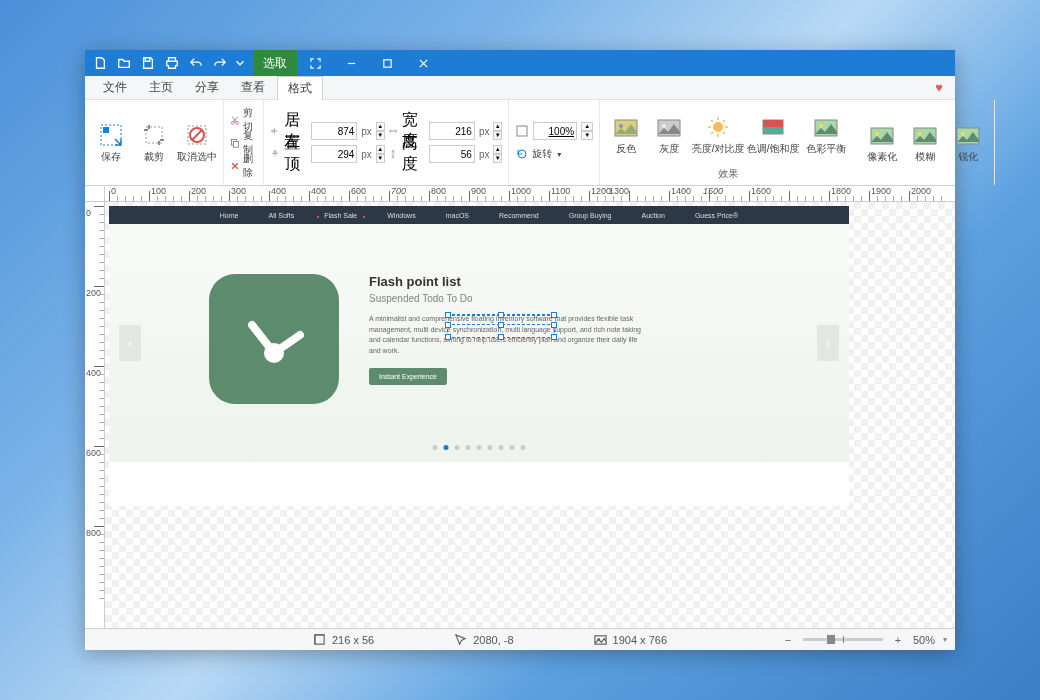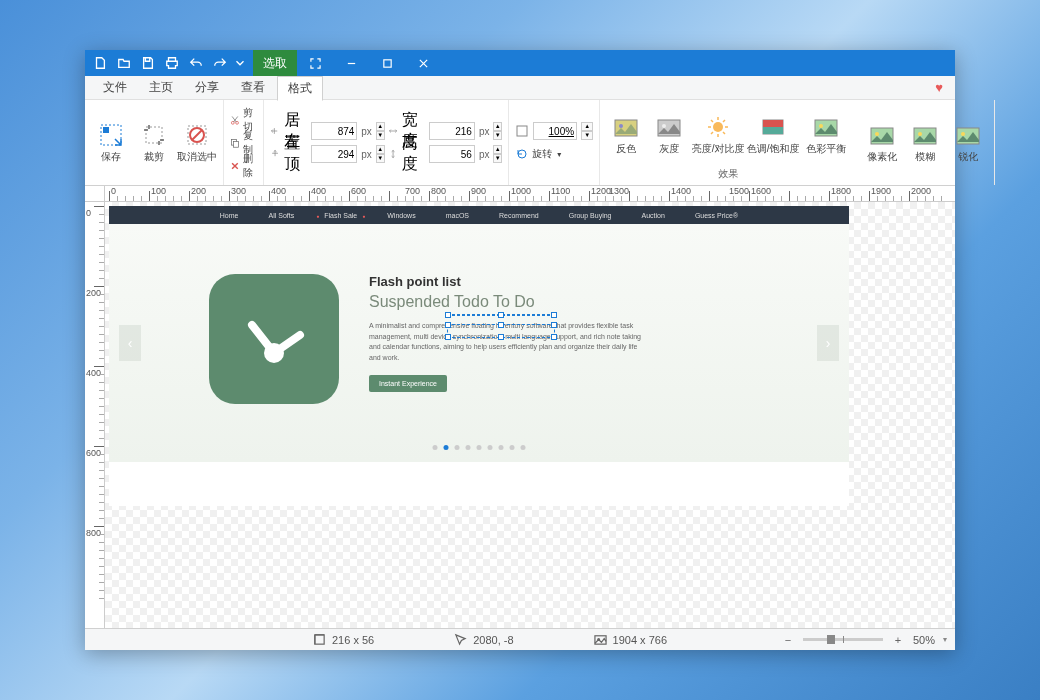--- a/index.html
+++ b/index.html
@@ -71,21 +71,21 @@
 .nav-item { font-size: 7px; color: #ddd; position: relative; }
 .nav-item.flash::before { content: "●"; color: #e85a5a; position: absolute; left: -8px; font-size: 5px; top: 1px; }
 .nav-item.flash::after { content: "●"; color: #e85a5a; position: absolute; right: -8px; font-size: 5px; top: 1px; }
 .hero { background: linear-gradient(#f8faf7, #eef3ed); height: 238px; position: relative; display: flex; padding: 30px 100px; }
 .arrow-btn { position: absolute; top: 50%; transform: translateY(-50%); width: 22px; height: 36px; background: rgba(200,210,200,0.4); display: flex; align-items: center; justify-content: center; color: #fff; font-size: 14px; cursor: pointer; }
 .arrow-left { left: 10px; }
 .arrow-right { right: 10px; }
 .app-icon { width: 130px; height: 130px; background: #5d8b6e; border-radius: 26px; margin-top: 20px; display: flex; align-items: center; justify-content: center; }
 .hero-text { margin-left: 30px; flex: 1; margin-top: 20px; }
 .hero-title { font-size: 13px; font-weight: bold; color: #333; }
-.hero-sub { font-size: 16px; color: #7a8a7a; margin-top: 4px; }
+.hero-sub { font-size: 10px; color: #7a8a7a; margin-top: 4px; }
 .hero-desc { font-size: 7px; color: #666; margin-top: 10px; line-height: 1.5; max-width: 280px; }
 .hero-btn { display: inline-block; background: #5d8b6e; color: #fff; font-size: 7px; padding: 5px 10px; margin-top: 12px; border-radius: 2px; }
 .dots { position: absolute; bottom: 12px; left: 50%; transform: translateX(-50%); display: flex; gap: 6px; }
 .dot { width: 5px; height: 5px; border-radius: 50%; background: #ccc; }
 .dot.active { background: #1c7cd6; }
 .selection-box { position: absolute; border: 1px dashed #1c7cd6; pointer-events: none; }
 .sel-handle { position: absolute; width: 6px; height: 6px; background: #fff; border: 1px solid #1c7cd6; }
 .statusbar { height: 22px; background: #f5f6f7; border-top: 1px solid #d0d0d0; display: flex; align-items: center; font-size: 11px; color: #555; padding: 0 8px; }
 .status-seg { display: flex; align-items: center; gap: 6px; margin-left: 80px; }
 .status-seg svg { width: 13px; height: 13px; stroke: #666; fill: none; stroke-width: 1.3; }
@@ -423,21 +423,21 @@
           <div class="ruler-tick-minor" style="left: 220px;"></div>
           <div class="ruler-tick-minor" style="left: 228px;"></div>
           <div class="ruler-tick-minor" style="left: 236px;"></div>
           <div class="ruler-tick-major" style="left: 244px;"></div>
           <div class="ruler-label" style="left: 246px;">600</div>
           <div class="ruler-tick-minor" style="left: 252px;"></div>
           <div class="ruler-tick-minor" style="left: 260px;"></div>
           <div class="ruler-tick-minor" style="left: 268px;"></div>
           <div class="ruler-tick-minor" style="left: 276px;"></div>
           <div class="ruler-tick-major" style="left: 284px;"></div>
-          <div class="ruler-label" style="left: 300px;">700</div>
+          <div class="ruler-label" style="left: 286px; font-style: italic;">700</div>
           <div class="ruler-tick-minor" style="left: 292px;"></div>
           <div class="ruler-tick-minor" style="left: 300px;"></div>
           <div class="ruler-tick-minor" style="left: 308px;"></div>
           <div class="ruler-tick-minor" style="left: 316px;"></div>
           <div class="ruler-tick-major" style="left: 324px;"></div>
           <div class="ruler-label" style="left: 326px;">800</div>
           <div class="ruler-tick-minor" style="left: 332px;"></div>
           <div class="ruler-tick-minor" style="left: 340px;"></div>
           <div class="ruler-tick-minor" style="left: 348px;"></div>
           <div class="ruler-tick-minor" style="left: 356px;"></div>
@@ -471,21 +471,21 @@
           <div class="ruler-tick-minor" style="left: 540px;"></div>
           <div class="ruler-tick-minor" style="left: 548px;"></div>
           <div class="ruler-tick-minor" style="left: 556px;"></div>
           <div class="ruler-tick-major" style="left: 564px;"></div>
           <div class="ruler-label" style="left: 566px;">1400</div>
           <div class="ruler-tick-minor" style="left: 572px;"></div>
           <div class="ruler-tick-minor" style="left: 580px;"></div>
           <div class="ruler-tick-minor" style="left: 588px;"></div>
           <div class="ruler-tick-minor" style="left: 596px;"></div>
           <div class="ruler-tick-major" style="left: 604px;"></div>
-          <div class="ruler-label" style="left: 624px;">1500</div>
+          <div class="ruler-label" style="left: 598px; font-style: italic;">1500</div>
           <div class="ruler-tick-minor" style="left: 612px;"></div>
           <div class="ruler-tick-minor" style="left: 620px;"></div>
           <div class="ruler-tick-minor" style="left: 628px;"></div>
           <div class="ruler-tick-minor" style="left: 636px;"></div>
           <div class="ruler-tick-major" style="left: 644px;"></div>
           <div class="ruler-label" style="left: 646px;">1600</div>
           <div class="ruler-tick-minor" style="left: 652px;"></div>
           <div class="ruler-tick-minor" style="left: 660px;"></div>
           <div class="ruler-tick-minor" style="left: 668px;"></div>
           <div class="ruler-tick-minor" style="left: 676px;"></div>

